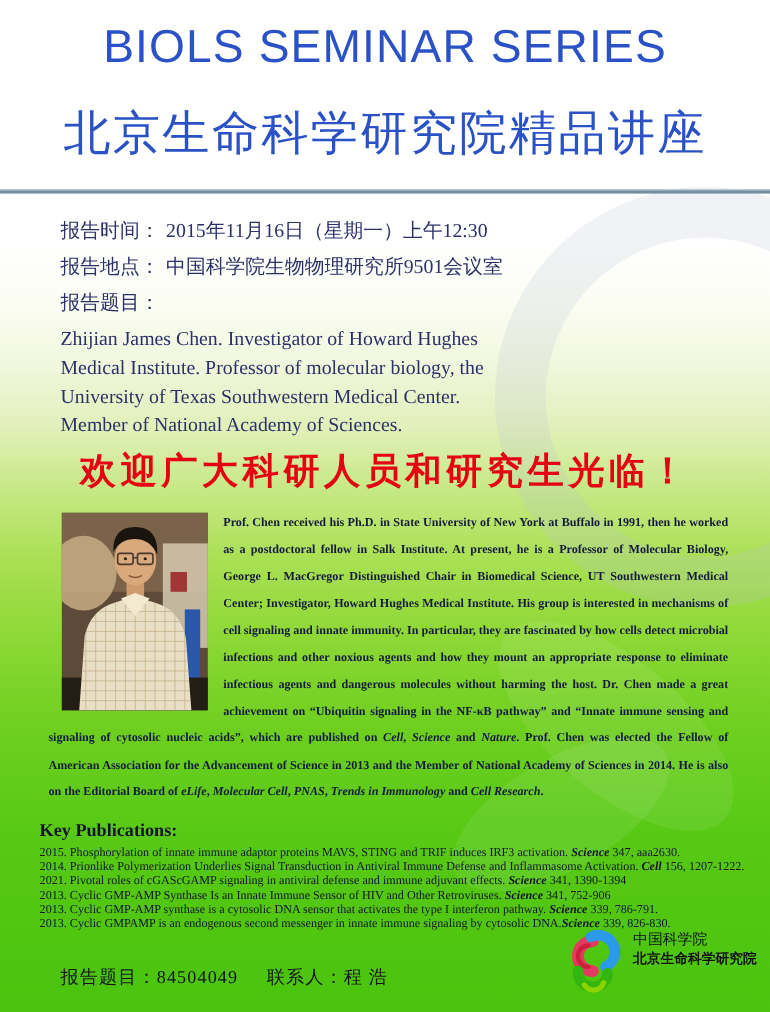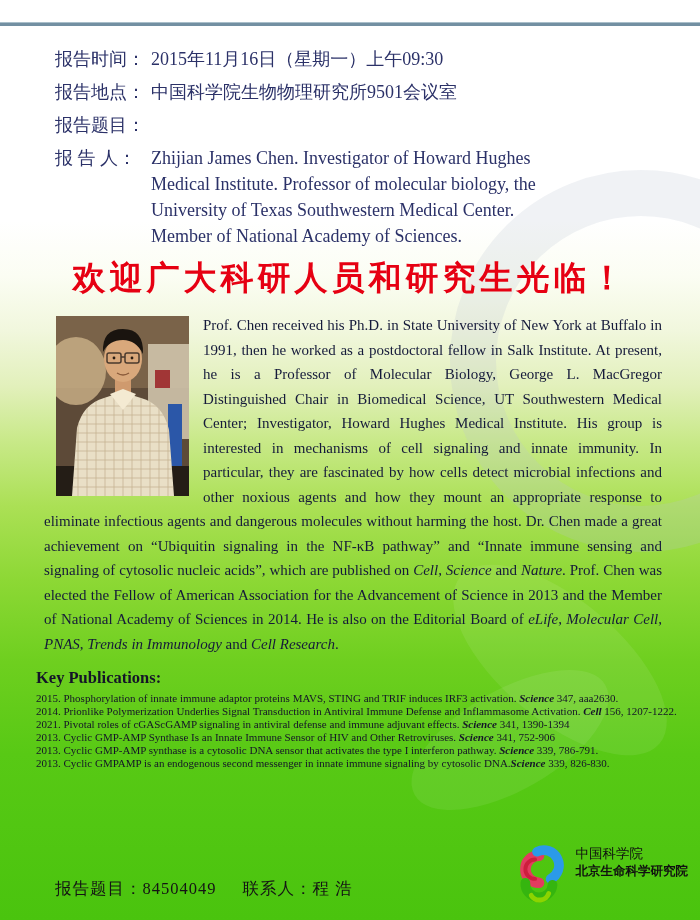--- a/index.html
+++ b/index.html
@@ -30,21 +30,21 @@
   .info-row{display:flex;margin-bottom:7px;line-height:26px;}
   .info-label{flex:none;width:96px;letter-spacing:0px;}
   .info-value{flex:none;max-width:415px;}
 
   .welcome{
     position:relative;margin-top:6px;text-align:center;
     font-size:33px;font-weight:bold;letter-spacing:4px;
     color:var(--welcome-red,#e60012);font-family:"DejaVu Serif",serif;
   }
   .bio{position:relative;margin:8px 26px 0 32px;color:#151a3a;}
-  .bio-text{margin:12px;font-size:15px;line-height:24.5px;text-align:justify;}
+  .bio-text{margin:12px;font-size:11px;line-height:24.5px;text-align:justify;font-weight:bold;}
   .photo{float:left;width:133px;height:180px;margin:3px 14px 2px 24px;}
   .photo svg{display:block;width:133px;height:180px;}
 
   .pubs{position:relative;margin:4px 8px 0 36px;color:#141428;overflow:hidden;}
   .pubs h3{margin:0 0 4px 0;font-size:16.5px;font-weight:600;}
   .pub-item{font-size:11px;line-height:13px;white-space:nowrap;}
   .pub-item .journal{font-style:italic;font-weight:bold;}
 
   footer{position:absolute;left:0;right:0;bottom:0;height:82px;}
   .contact{position:absolute;left:55px;bottom:20px;font-size:16.5px;color:#141414;letter-spacing:1px;}
@@ -57,38 +57,41 @@
   .logo-org2{font-size:12.5px;font-weight:bold;}
 </style>
 </head>
 <body>
 
 <div class="poster">
   <div class="watermark-ring"></div>
   <div class="petal p1"></div>
   <div class="petal p2"></div>
 
+  <header>
+    <h1>BIOLS SEMINAR SERIES</h1>
+    <h2>北京生命科学研究院精品讲座</h2>
+  </header>
 
   <div class="divider"></div>
 
   <section class="info">
     <div>
         <div class="info-row">
           <span class="info-label">报告时间：</span>
-          <span class="info-value">2015年11月16日（星期一）上午09:30</span>
+          <span class="info-value">2015年11月16日（星期一）上午12:30</span>
         </div>
         <div class="info-row">
           <span class="info-label">报告地点：</span>
           <span class="info-value">中国科学院生物物理研究所9501会议室</span>
         </div>
         <div class="info-row">
           <span class="info-label">报告题目：</span>
         </div>
         <div class="info-row">
-          <span class="info-label">报 告 人：</span>
           <span class="info-value">Zhijian James Chen. Investigator of Howard Hughes Medical Institute. Professor of molecular biology, the University of Texas Southwestern Medical Center. Member of National Academy of Sciences.</span>
         </div>
       </div>
   </section>
 
   <div class="welcome">欢迎广大科研人员和研究生光临！</div>
 
   <section class="bio">
     <div class="photo">
       <svg viewBox="0 0 133 180" xmlns="http://www.w3.org/2000/svg">

